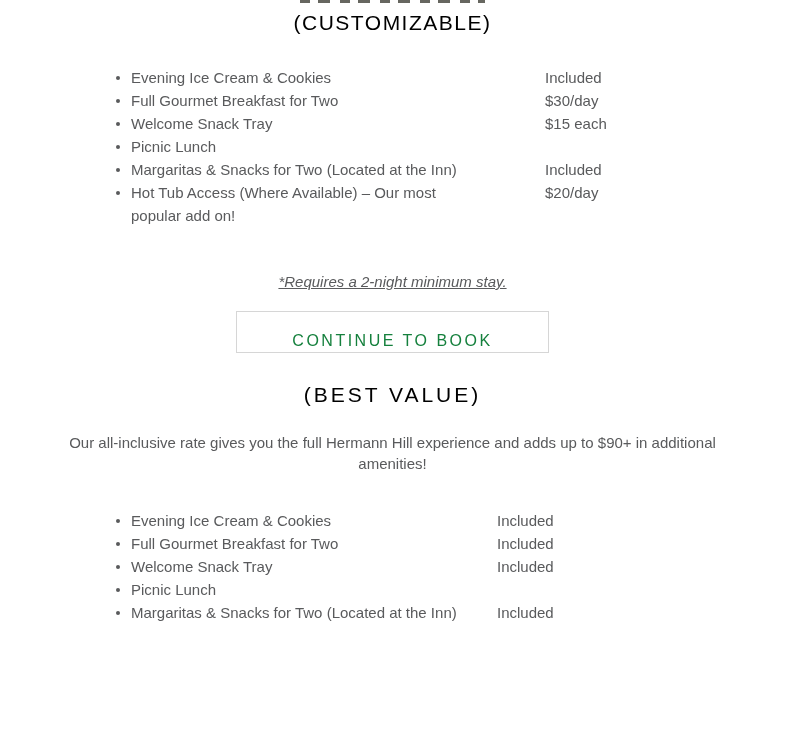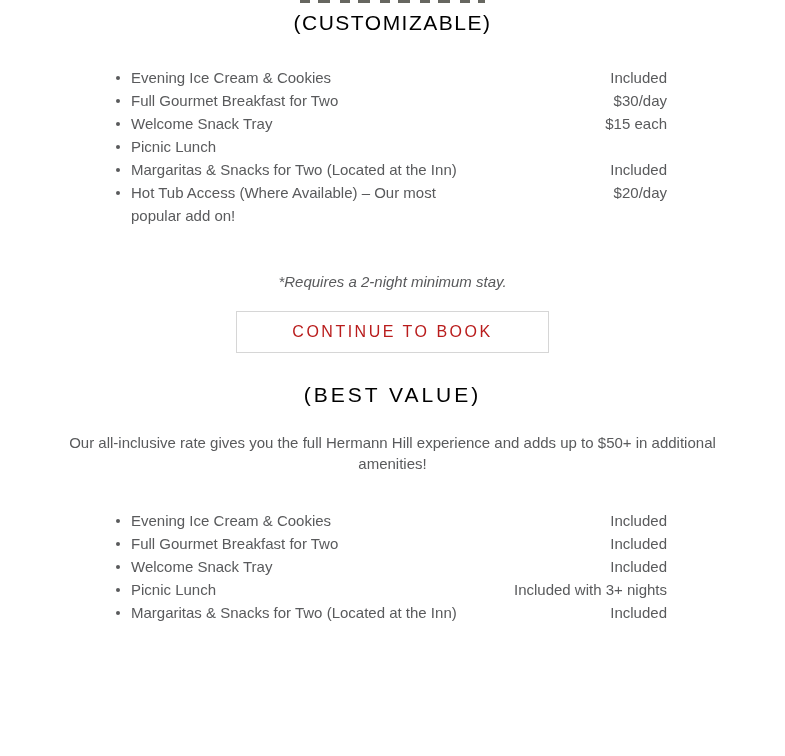--- a/index.html
+++ b/index.html
@@ -75,48 +75,49 @@
     border-radius: 50%;
     background: #595a5c;
     margin: 10px 11px 0 1px;
     flex: none;
   }
   .label {
     max-width: 352px;
   }
   .cell-price {
     flex: none;
-    text-align: right;
+    text-align: left;
     align-self: flex-start;
   }
   .price-narrow { width: 122px; }
   .price-wide  { width: 170px; }
   .note {
     font-style: italic;
     font-size: 15px;
     text-align: center;
     margin: 46px 0 0 0;
+    text-decoration: underline;
   }
   .btn-wrap {
     text-align: center;
     margin-top: 21px;
   }
   .cta {
     display: inline-block;
     width: 313px;
     height: 42px;
     background: #ffffff;
     border: 1px solid #d6d6d6;
     font-family: "Liberation Sans", sans-serif;
     font-size: 16px;
     letter-spacing: 2.5px;
-    color: #b91c1c;
+    color: #15803d;
     cursor: pointer;
     line-height: 40px;
-    padding: 0;
+    padding: 9px;
   }
   .main-heading {
     font-family: "Liberation Sans", sans-serif;
     font-variant: small-caps;
     font-weight: 400;
     font-size: 31px;
     letter-spacing: 2px;
     color: #3d3f40;
     text-align: center;
     margin: 43px 0 0 0;
@@ -180,21 +181,21 @@
 
   <p class="note">*Requires a 2-night minimum stay.</p>
 
   <div class="btn-wrap">
     <button class="cta">CONTINUE TO BOOK</button>
   </div>
 
 
   <h2 class="subheading best-value">(BEST VALUE)</h2>
 
-  <p class="intro intro-2">Our all-inclusive rate gives you the full Hermann Hill experience and adds up to $50+ in additional amenities!</p>
+  <p class="intro intro-2">Our all-inclusive rate gives you the full Hermann Hill experience and adds up to $90+ in additional amenities!</p>
 
   <div class="amenity-list second">
       <div class="row">
         <span class="cell-label">
           <span class="dot"></span>
           <span class="label">Evening Ice Cream &amp; Cookies</span>
         </span>
         <span class="cell-price price-wide">Included</span>
       </div>
       <div class="row">
@@ -209,21 +210,20 @@
           <span class="dot"></span>
           <span class="label">Welcome Snack Tray</span>
         </span>
         <span class="cell-price price-wide">Included</span>
       </div>
       <div class="row">
         <span class="cell-label">
           <span class="dot"></span>
           <span class="label">Picnic Lunch</span>
         </span>
-        <span class="cell-price price-wide">Included with 3+ nights</span>
       </div>
       <div class="row">
         <span class="cell-label">
           <span class="dot"></span>
           <span class="label">Margaritas &amp; Snacks for Two (Located at the Inn)</span>
         </span>
         <span class="cell-price price-wide">Included</span>
       </div>
     </div>
 

